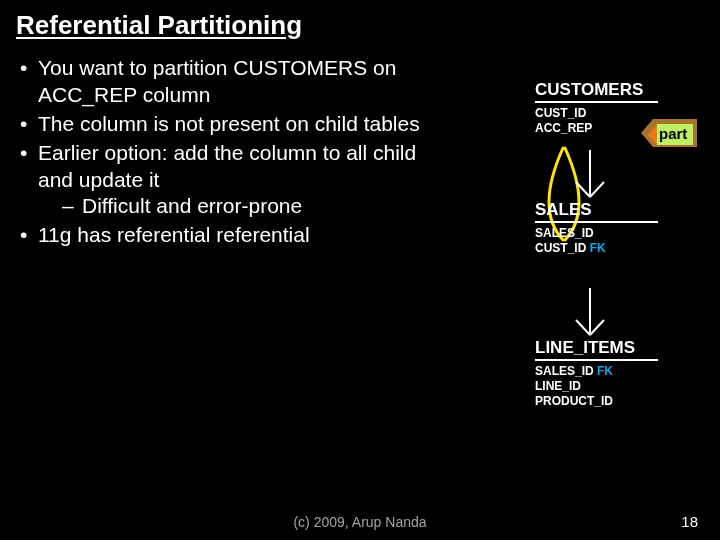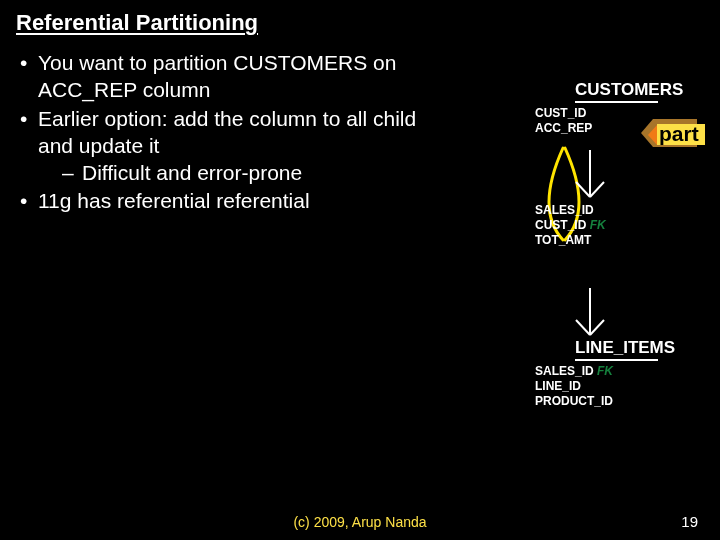--- a/index.html
+++ b/index.html
@@ -6,21 +6,21 @@
   body {
     width: 720px;
     height: 540px;
     background: #000;
     color: #fff;
     font-family: Arial, Helvetica, sans-serif;
     position: relative;
     overflow: hidden;
   }
   .title {
-    font-size: 22px;
+    font-size: 26px;
     font-weight: bold;
     padding: 10px 16px 8px 16px;
     text-decoration: underline;
     text-underline-offset: 3px;
   }
   .content {
     display: flex;
     padding: 6px 16px 0 16px;
   }
   .bullets {
@@ -72,30 +72,29 @@
     position: absolute;
     left: 55px;
     width: 123px;
   }
   .tbl-title {
     font-size: 17px;
     font-weight: bold;
     border-bottom: 2px solid #fff;
     padding-bottom: 1px;
     white-space: nowrap;
-    margin-left: 40px;
   }
   .tbl-cols {
     font-size: 12px;
     font-weight: bold;
     line-height: 1.25;
     margin-top: 3px;
     white-space: nowrap;
   }
-  .fk { color: #15803d; font-style: italic; }
+  .fk { color: #0ea5e9; }
   .part-tag {
     position: absolute;
     left: 168px;
     top: 44px;
     z-index: 3;
   }
   .part-tag .arrowbox {
     position: relative;
     display: inline-block;
   }
@@ -118,53 +117,54 @@
     width: 0; height: 0;
     border-top: 10px solid transparent;
     border-bottom: 10px solid transparent;
     border-right: 9px solid #f07a16;
     display: inline-block;
     vertical-align: middle;
   }
   .part-tag .arrow-body {
     position: relative;
     display: inline-block;
-    background: #fde047;
+    background: #bef264;
     color: #000;
-    font-size: 21px;
+    font-size: 15px;
     font-weight: bold;
     padding: 0 6px 1px 2px;
     line-height: 20px;
     vertical-align: middle;
   }
   .footer {
     position: absolute;
     bottom: 10px;
     left: 0;
     width: 100%;
     text-align: center;
     font-size: 14px;
-    color: #fde047;
+    color: #a3a3a3;
   }
   .pagenum {
     position: absolute;
     right: 22px;
     bottom: 10px;
     font-size: 15px;
   }
 </style>
 </head>
 <body>
 
 <div class="title">Referential Partitioning</div>
 
 <div class="content">
   <div class="bullets">
     <ul>
       <li>You want to partition CUSTOMERS on ACC_REP column</li>
+      <li>The column is not present on child tables</li>
       <li>
         <span>Earlier option: add the column to all child and update it</span>
         <ul class="sub">
           <li>Difficult and error-prone</li>
         </ul>
       </li>
       <li>11g has referential referential</li>
     </ul>
   </div>
 </div>
@@ -192,32 +192,32 @@
 
   <div class="tbl" style="top:0;">
     <div class="tbl-title">CUSTOMERS</div>
     <div class="tbl-cols">
       <div>CUST_ID</div>
       <div>ACC_REP</div>
     </div>
   </div>
 
   <div class="tbl" style="top:120px;">
+    <div class="tbl-title">SALES</div>
     <div class="tbl-cols">
       <div>SALES_ID</div>
       <div><span>CUST_ID </span><span class="fk">FK</span></div>
-      <div>TOT_AMT</div>
     </div>
   </div>
 
   <div class="tbl" style="top:258px;">
     <div class="tbl-title">LINE_ITEMS</div>
     <div class="tbl-cols">
       <div><span>SALES_ID </span><span class="fk">FK</span></div>
       <div>LINE_ID</div>
       <div>PRODUCT_ID</div>
     </div>
   </div>
 
 </div>
 
 <div class="footer">(c) 2009, Arup Nanda</div>
-<div class="pagenum">19</div>
+<div class="pagenum">18</div>
 
 </body></html>

